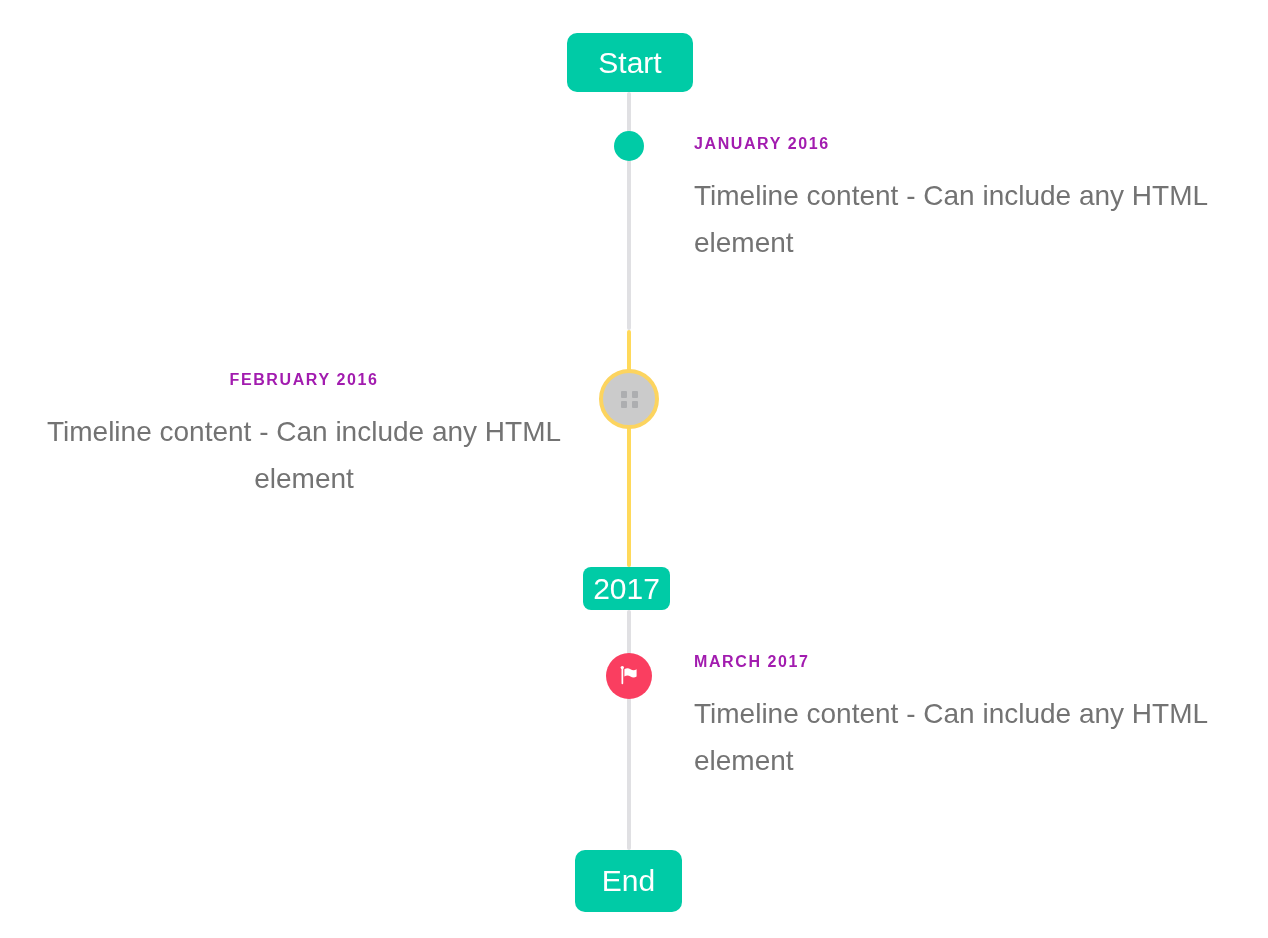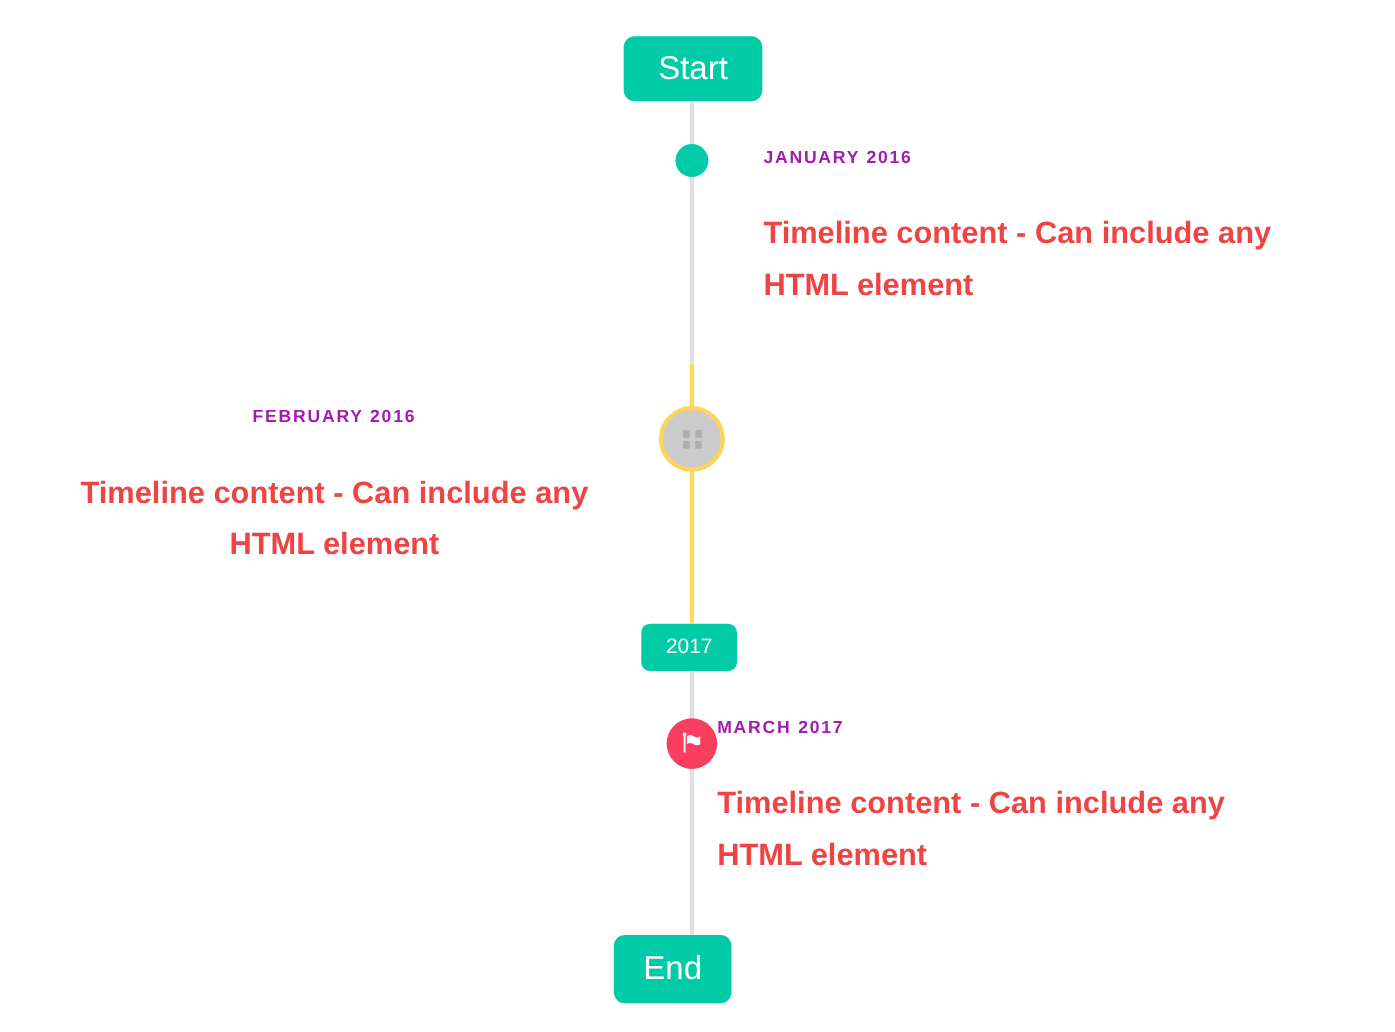--- a/index.html
+++ b/index.html
@@ -30,22 +30,22 @@
     position: absolute;
     display: flex;
     align-items: center;
     justify-content: center;
     background: #00cba6;
     color: #ffffff;
     border-radius: 10px;
     z-index: 3;
   }
   .badge.start { left: 567px; top: 33px;  width: 126px; height: 59px; font-size: 30px; }
-  .badge.year  { left: 583px; top: 567px; width: 87px;  height: 43px; font-size: 19px; border-radius: 8px; }
-  .badge.end   { left: 558px; top: 850px; width: 107px; height: 62px; font-size: 30px; }
+  .badge.year  { left: 583px; top: 567px; width: 87px;  height: 43px; font-size: 30px; border-radius: 8px; }
+  .badge.end   { left: 575px; top: 850px; width: 107px; height: 62px; font-size: 30px; }
 
   
   .marker { position: absolute; z-index: 2; border-radius: 50%; }
   .marker.dot {
     left: 614px; top: 131px;
     width: 30px; height: 30px;
     background: #00cba6;
   }
   .marker.grip {
     left: 599px; top: 369px;
@@ -79,35 +79,35 @@
     justify-content: center;
   }
   .marker.flag svg { width: 24px; height: 24px; }
 
   
   .content { position: absolute; width: 524px; }
   .content.side-right { text-align: left; }
   .content.side-left  { text-align: center; }
   .content.jan { left: 694px; top: 134px; }
   .content.feb { left: 42px;  top: 370px; }
-  .content.mar { left: 652px; top: 652px; }
+  .content.mar { left: 694px; top: 652px; }
 
   .item-title {
     font-size: 16px;
     font-weight: 700;
     letter-spacing: 1.6px;
     line-height: 20px;
     color: #a21caf;
   }
   .item-body {
-    margin-top: 34px;
+    margin-top: 18px;
     font-size: 28px;
-    font-weight: 700;
+    font-weight: 400;
     line-height: 47px;
-    color: #ef4444;
+    color: #737373;
   }
 </style>
 </head>
 <body>
 
 <div class="canvas">
 
   <div class="line-seg seg-top"></div>
   <div class="line-seg seg-active"></div>
   <div class="line-seg seg-bottom"></div>

